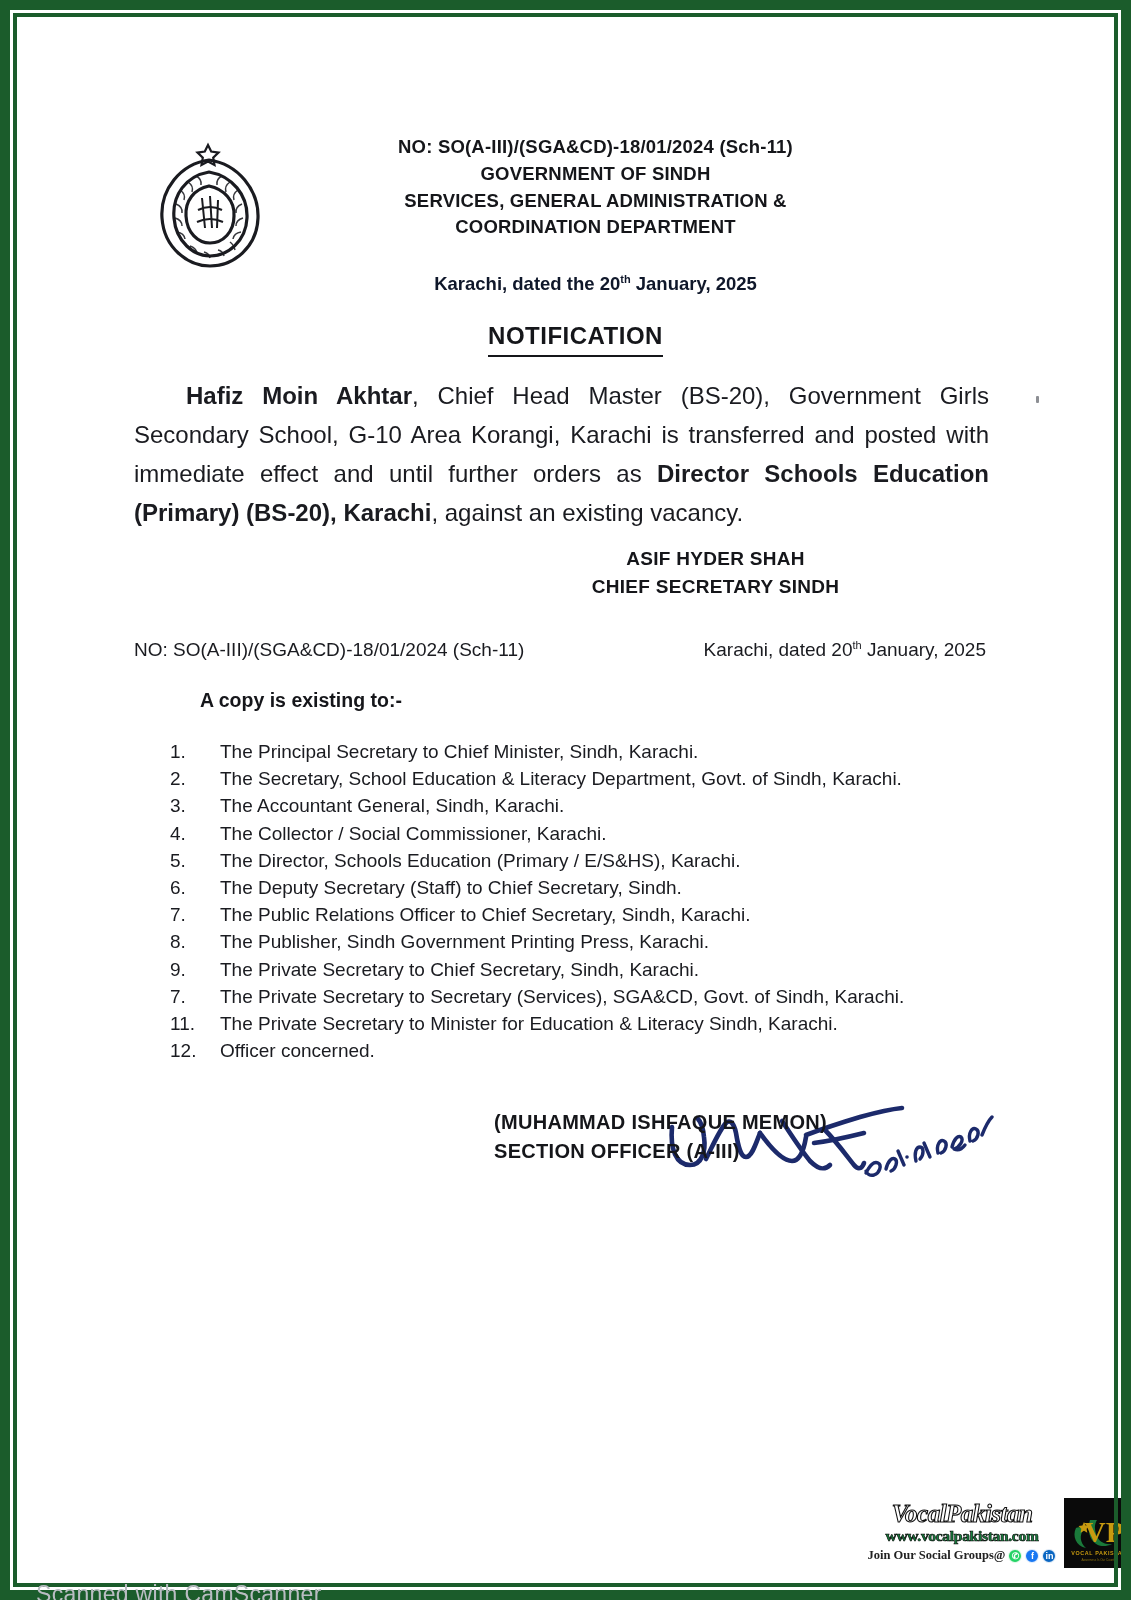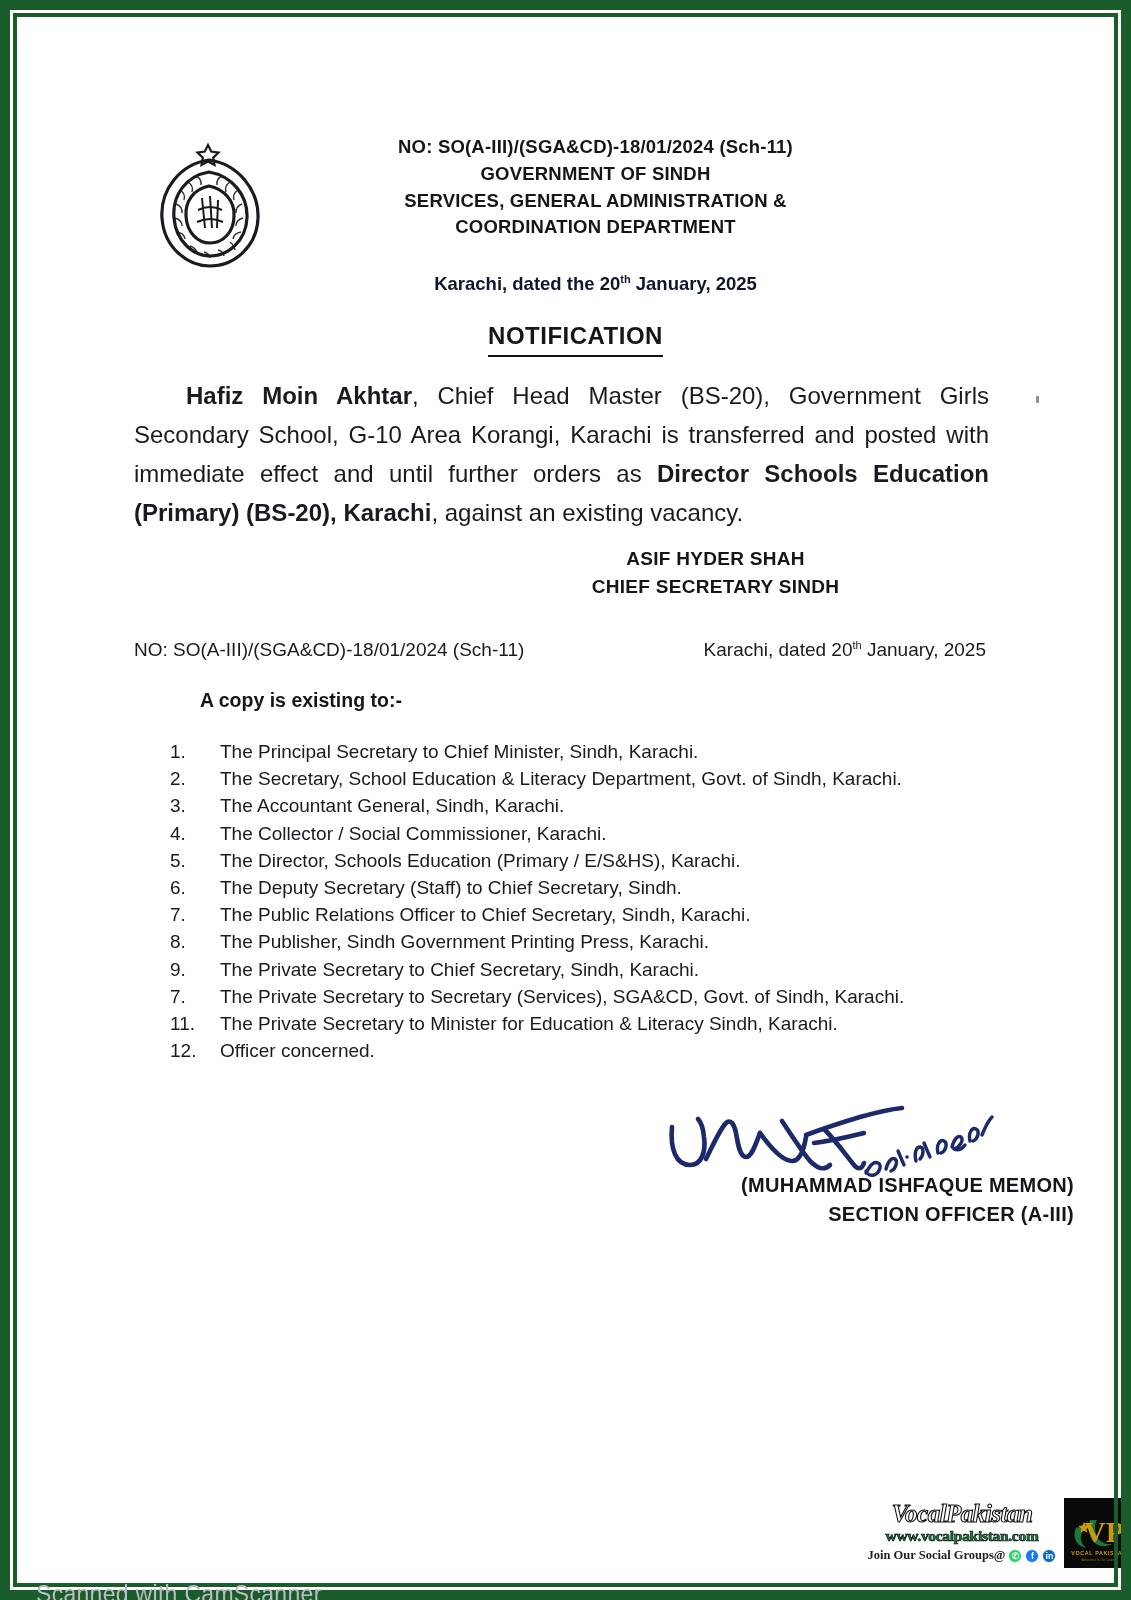--- a/index.html
+++ b/index.html
@@ -166,23 +166,23 @@
   
   .handsign {
     position: absolute;
     left: 640px; top: 1075px;
     width: 330px; height: 90px;
   }
 
   
   .sig-bottom {
     position: absolute;
-    left: 470px; top: 1147px;
+    left: 470px; top: 1084px;
     width: 580px;
-    text-align: right;
+    text-align: left;
   }
   .sig-bottom div {
     font-weight: bold;
     font-size: 20px;
     letter-spacing: 0.3px;
     line-height: 1.45;
     color: #15161a;
   }
 
   

